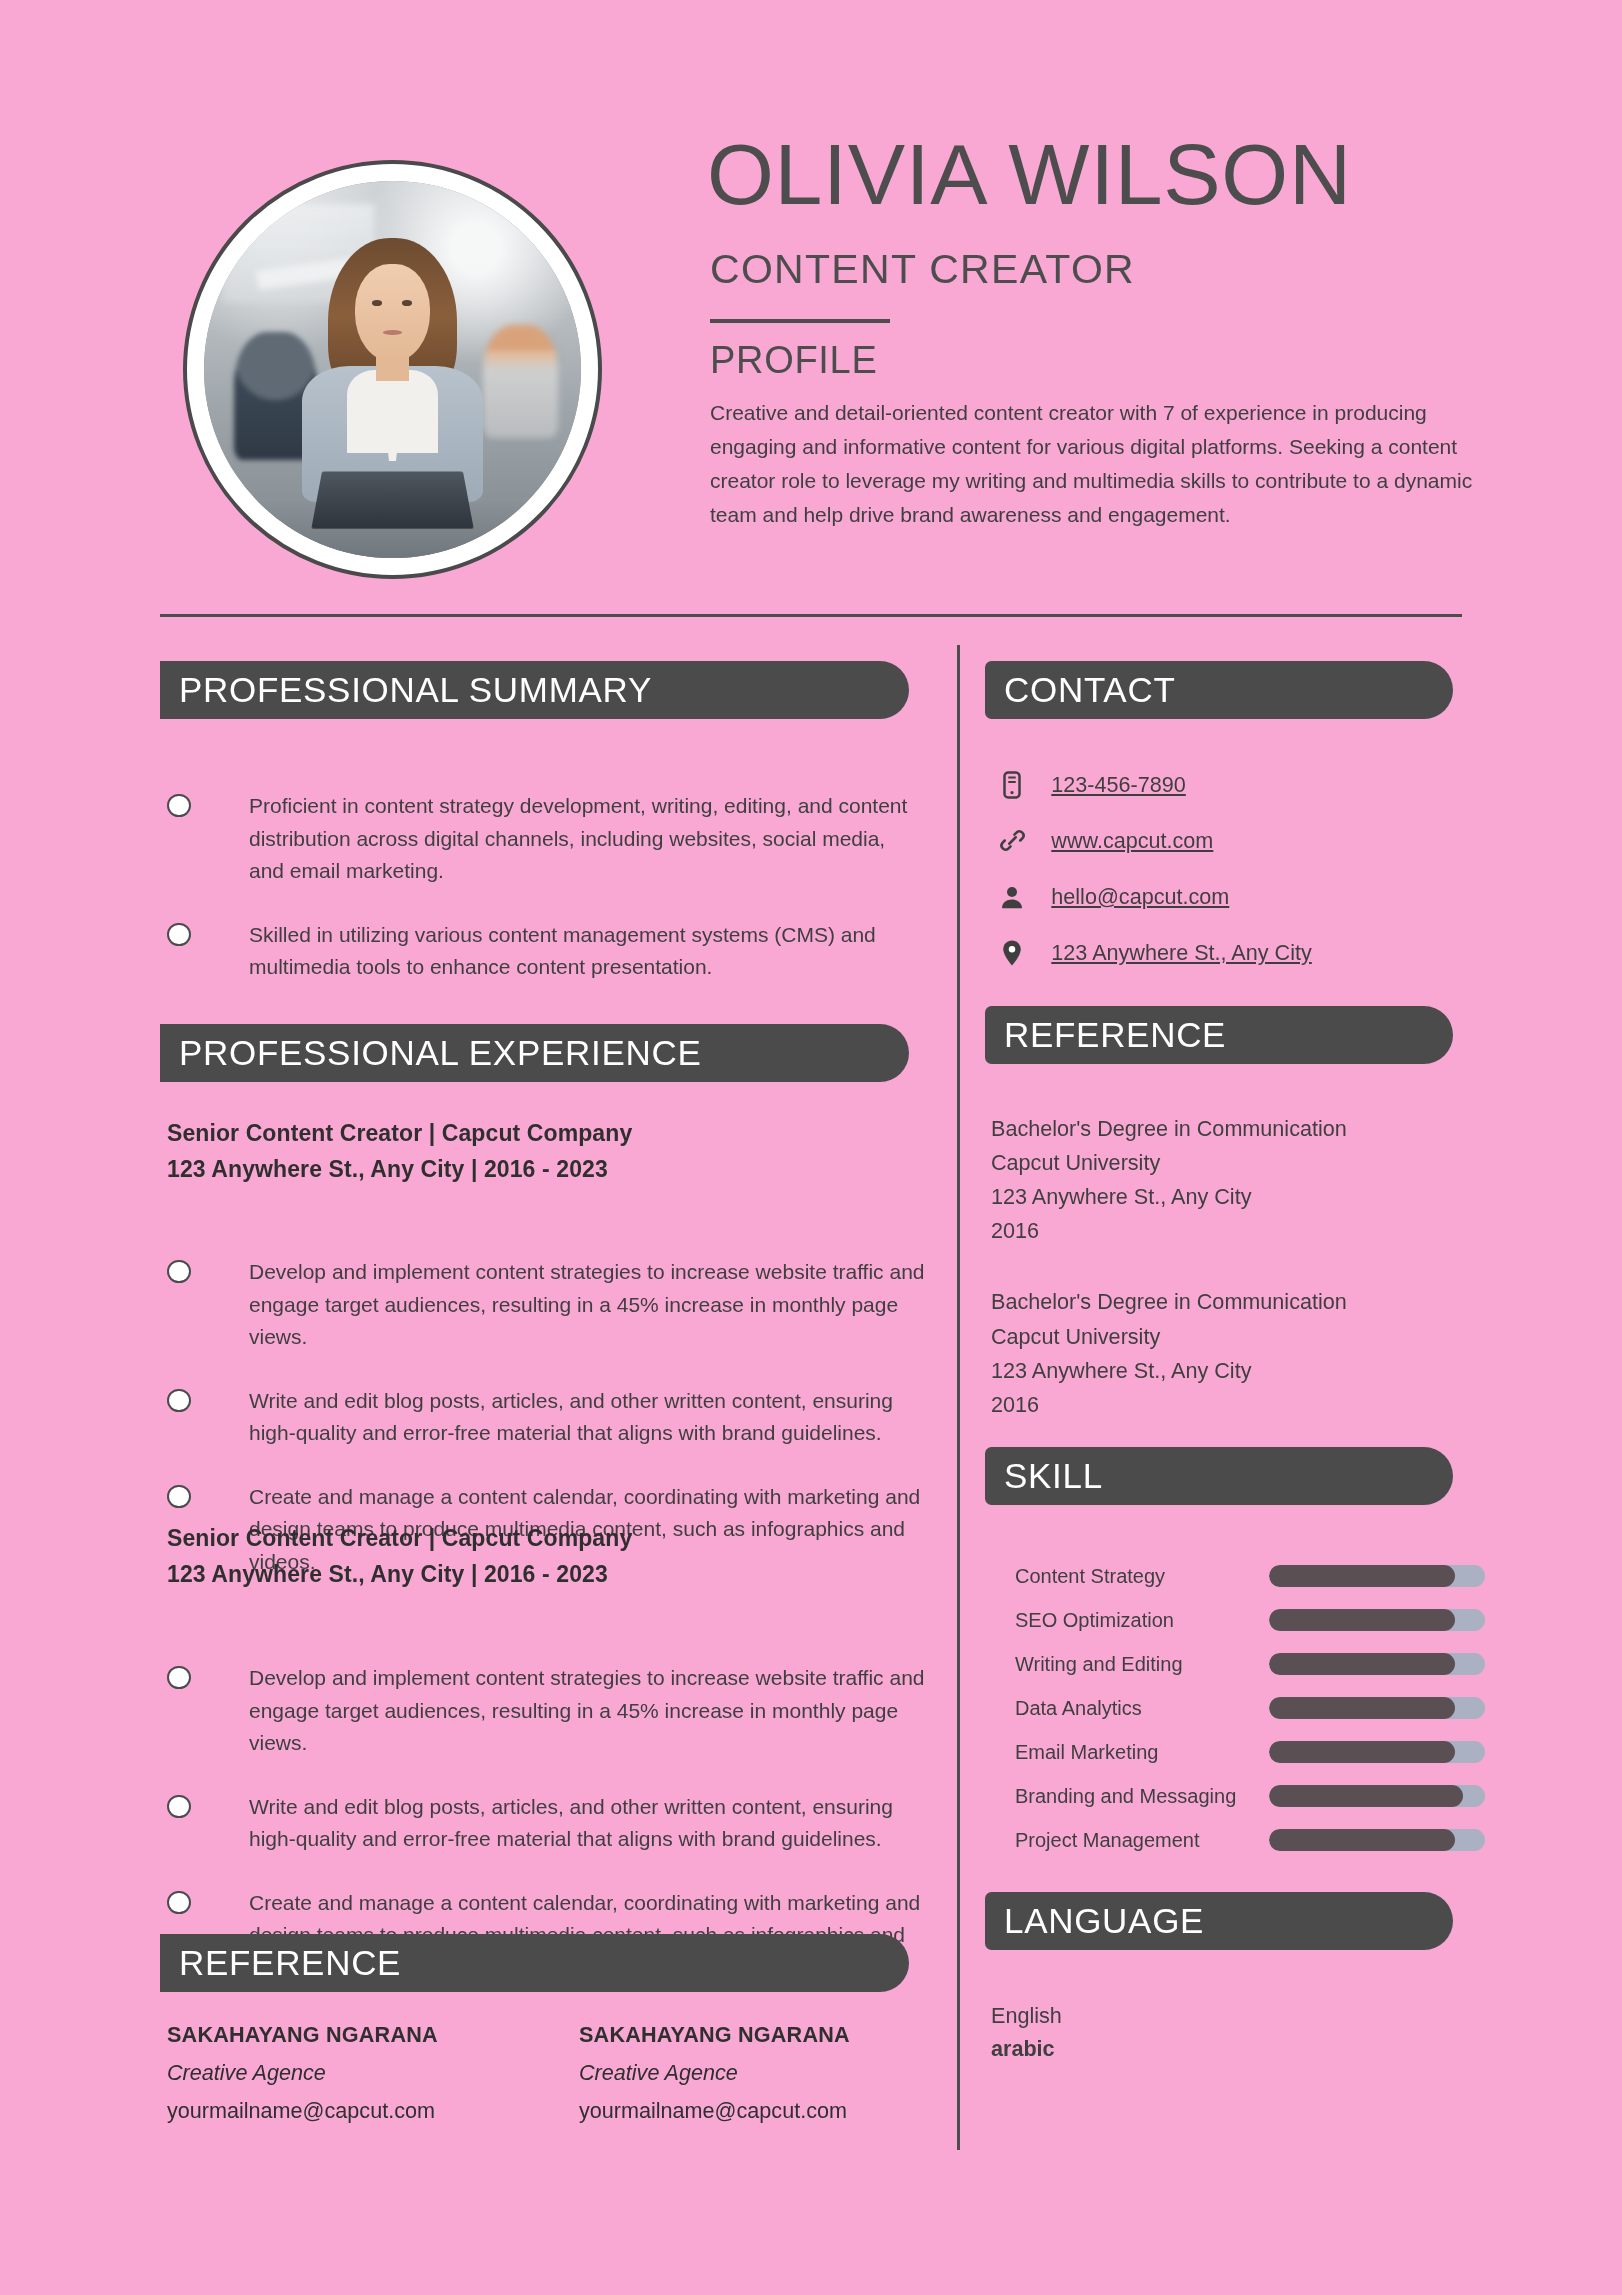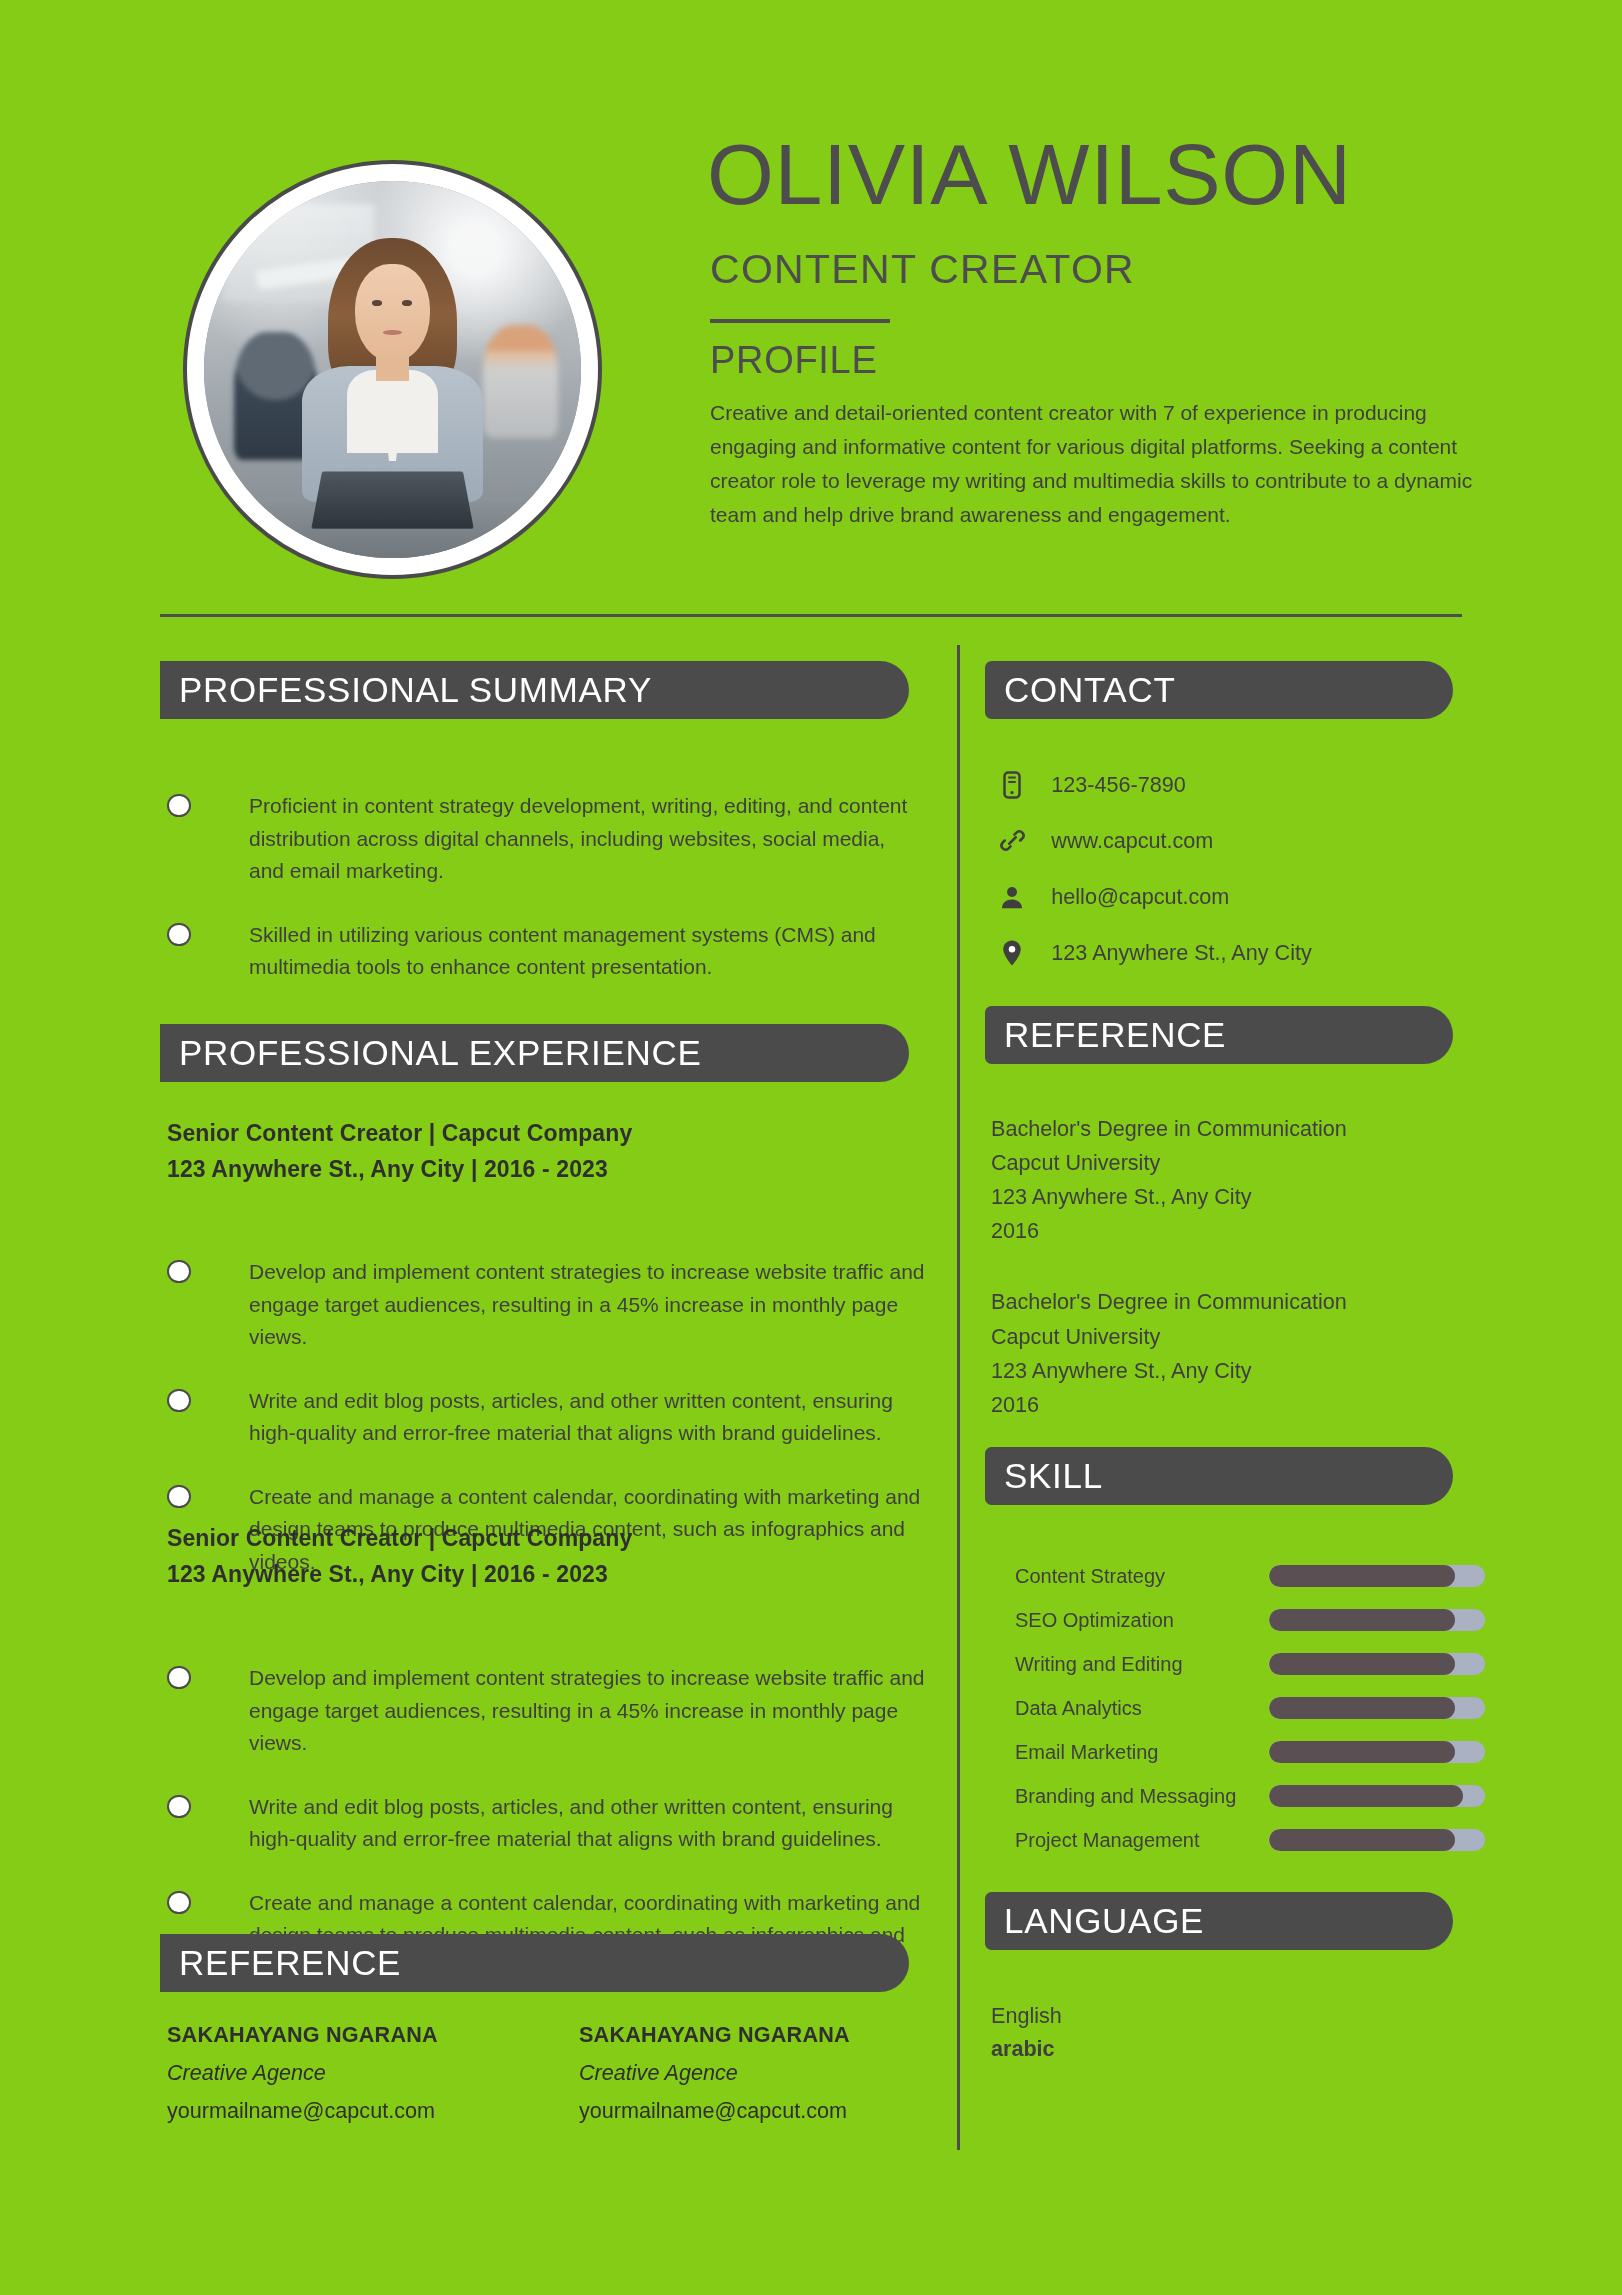--- a/index.html
+++ b/index.html
@@ -12,21 +12,21 @@
     color: #3d3d3d;
     position: relative;
     overflow: hidden;
   }
 
   .page {
     position: absolute;
     left: 0; top: 0;
     width: 1623px;
     height: 2295px;
-    background: #84cc16;
+    background: #f9a8d4;
     padding: 0;
   }
 
   
   .header {
     position: absolute;
     left: 157px;
     top: 131px;
     width: 1315px;
     height: 478px;
@@ -297,20 +297,21 @@
   .pill-contact { left: 985px; top: 661px; width: 468px; border-radius: 6.5px 29px 29px 6.5px; }
   .pill-education { left: 985px; top: 1006px; width: 468px; border-radius: 6.5px 29px 29px 6.5px; }
   .pill-skill { left: 985px; top: 1447px; width: 468px; border-radius: 6.5px 29px 29px 6.5px; }
   .pill-language { left: 985px; top: 1892px; width: 468px; border-radius: 6.5px 29px 29px 6.5px; }
 
   .contact-list {
     position: absolute;
     left: 991px;
     top: 759px;
     width: 497px;
+    text-decoration: underline;
   }
   .contact-row {
     display: flex;
     align-items: center;
     height: 52px;
     margin-bottom: 3.9px;
   }
   .contact-icon {
     width: 42px;
     height: 42px;

